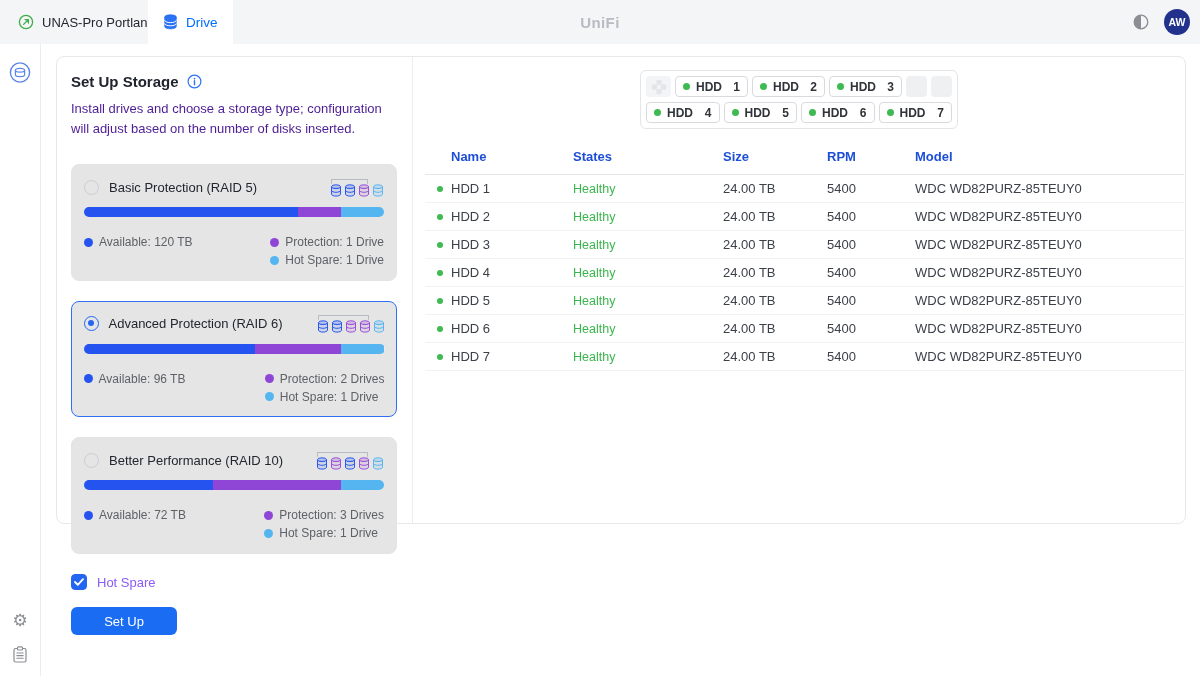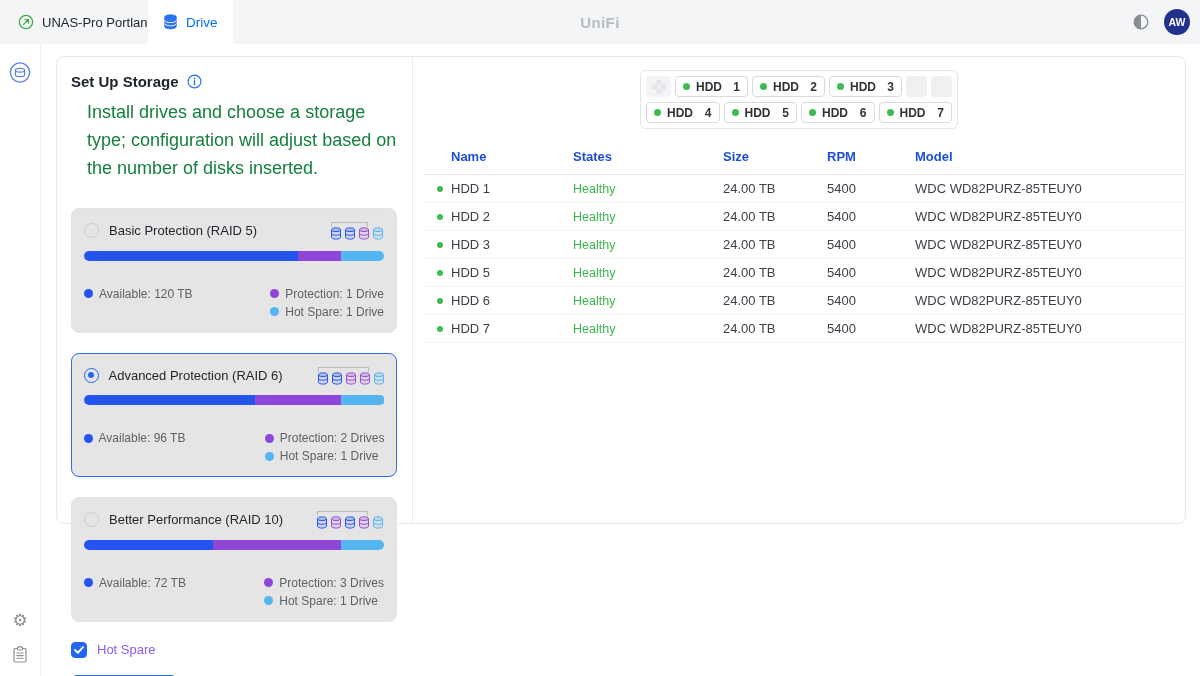--- a/index.html
+++ b/index.html
@@ -22,37 +22,37 @@
   .rail-item { position:absolute; left:50%; transform:translateX(-50%); cursor:pointer; line-height:0; }
   .rail-drive { top:17px; }
   .rail-gear { bottom:47px; font-size:17px; color:#8a8d93; line-height:1; }
   .rail-log  { bottom:13px; }
   
   .panel { position:absolute; left:56px; top:56px; width:1130px; height:468px; border:1px solid #e7e8eb; border-radius:8px; background:#fff; }
   .vdivider { position:absolute; left:355px; top:0; bottom:0; width:1px; background:#ebedef; }
   
   .left-col { position:absolute; left:14px; top:16px; width:326px; }
   .page-title { display:flex; align-items:center; gap:8px; font-size:15px; font-weight:700; color:#20242e; margin-bottom:9px; }
-  .desc { font-size:18px; color:#15803d; line-height:1.55; margin-bottom:25px;margin-left:16px; }
+  .desc { font-size:13px; color:#4c1d95; line-height:1.55; margin-bottom:25px; }
   .card { border:1px solid #e3e4e8; border-radius:8px; padding:12px 12px 13px; margin-bottom:20px; cursor:pointer; background:#e5e5e5; }
   .card.selected { border:1.5px solid #2f6ef5; padding:11.5px 11.5px 12.5px; }
   .card-head { display:flex; align-items:center; gap:10px; height:20px; }
   .radio { width:15px; height:15px; border-radius:50%; border:1.5px solid #c9ccd2; flex:none; position:relative; }
   .radio.checked { border-color:#2465f2; }
   .radio.checked::after { content:""; position:absolute; left:3px; top:3px; width:6px; height:6px; border-radius:50%; background:#2465f2; }
   .card-label { font-size:13px; color:#23262e; }
   .drive-icons { margin-left:auto; position:relative; display:flex; gap:2px; align-items:flex-end; padding-top:6px; }
   .bracket { position:absolute; top:1px; left:1px; height:5px; border:1px solid #b6bac1; border-bottom:none; border-radius:1px; }
   .dbi { display:block; }
   .bar { margin-top:10px; height:10px; border-radius:6px; overflow:hidden; display:flex; background:#edeef0; }
   .seg { height:100%; }
   .seg-av { background:#2553f0; }
   .seg-pr { background:#8f46d6; }
   .seg-hs { background:#55b5f0; }
-  .legend { margin-top:26px; display:grid; grid-template-columns:1fr auto; row-gap:4px; }
+  .legend { margin-top:18px; display:grid; grid-template-columns:1fr auto; row-gap:4px; }
   .leg { display:flex; align-items:center; gap:6px; font-size:12px; color:#5e6167; white-space:nowrap; }
   .leg .ldot { width:9px; height:9px; border-radius:50%; flex:none; }
   .ldot-av { background:#2553f0; } .ldot-pr { background:#8f46d6; } .ldot-hs { background:#55b5f0; }
   .leg.g-avail { grid-column:1; grid-row:1; }
   .leg.g-prot  { grid-column:2; grid-row:1; }
   .leg.g-spare { grid-column:2; grid-row:2; }
   .hot-spare-row { display:flex; align-items:center; gap:10px; margin-top:17px; font-size:13px; color:#8b5cf6; cursor:pointer; }
   .checkbox { width:16px; height:16px; border-radius:4px; border:1.5px solid #c9ccd2; background:#fff; display:flex; align-items:center; justify-content:center; }
   .checkbox.checked { background:#2465f2; border-color:#2465f2; }
   .setup-btn { margin-top:17px; width:106px; height:28px; background:#1a6df2; color:#fff; border:none; border-radius:6px; font-size:13px; font-family:inherit; cursor:pointer; }
@@ -392,20 +392,27 @@
     <td>WDC WD82PURZ-85TEUY0</td>
   </tr>
             <tr>
     <td class="c-name"><span class="rdot"></span><span>HDD 3</span></td>
     <td><span class="state">Healthy</span></td>
     <td>24.00 TB</td>
     <td>5400</td>
     <td>WDC WD82PURZ-85TEUY0</td>
   </tr>
             <tr>
+    <td class="c-name"><span class="rdot"></span><span>HDD 4</span></td>
+    <td><span class="state">Healthy</span></td>
+    <td>24.00 TB</td>
+    <td>5400</td>
+    <td>WDC WD82PURZ-85TEUY0</td>
+  </tr>
+            <tr>
     <td class="c-name"><span class="rdot"></span><span>HDD 5</span></td>
     <td><span class="state">Healthy</span></td>
     <td>24.00 TB</td>
     <td>5400</td>
     <td>WDC WD82PURZ-85TEUY0</td>
   </tr>
             <tr>
     <td class="c-name"><span class="rdot"></span><span>HDD 6</span></td>
     <td><span class="state">Healthy</span></td>
     <td>24.00 TB</td>

